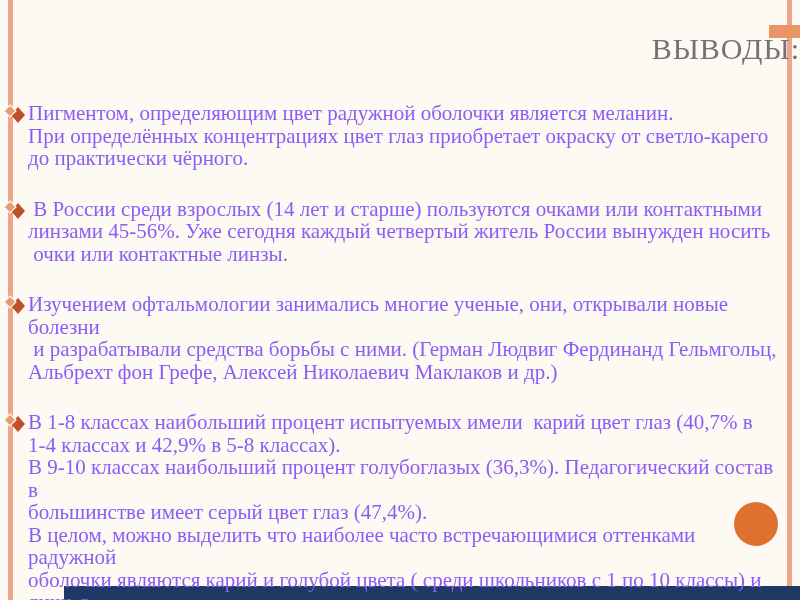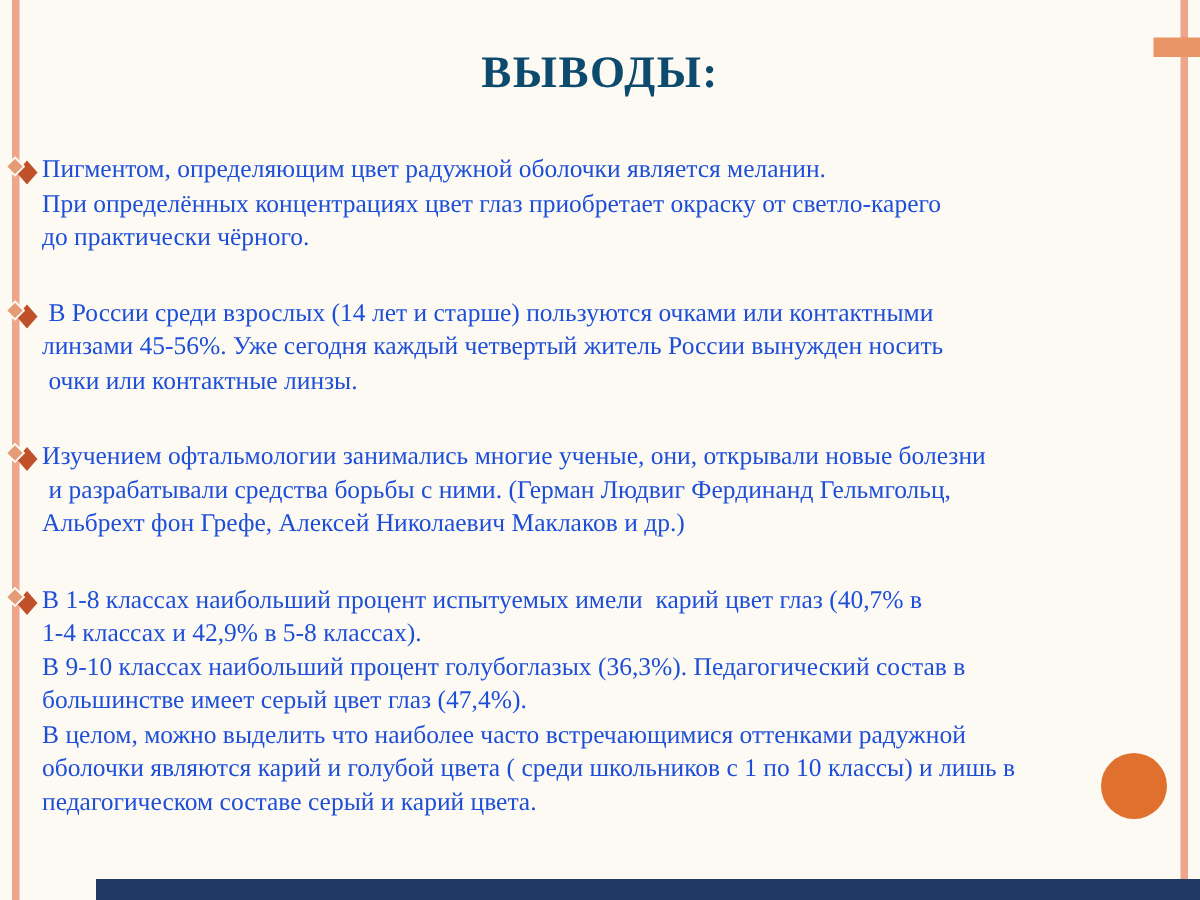--- a/index.html
+++ b/index.html
@@ -46,25 +46,25 @@
     width: 44px; height: 44px;
     border-radius: 50%;
     background: #e0702e;
   }
   
   .title {
     position: absolute;
     top: 32px; left: 0;
     width: 100%;
     margin: 0;
-    text-align: center;
+    text-align: right;
     font-size: 30px;
-    font-weight: bold;
+    font-weight: normal;
     letter-spacing: 1px;
-    color: #0c4a6e;
+    color: #737373;
   }
   
   .content {
     position: absolute;
     top: 102px; left: 2px;
     width: 792px;
     z-index: 2;
   }
   .bullet-item {
     display: flex;
@@ -72,23 +72,23 @@
     margin-bottom: 28px;
   }
   .bullet-marker {
     flex: none;
     width: 26px;
     margin-top: 1px;
   }
   .bullet-text {
     flex: 1;
     white-space: pre-wrap;
-    font-size: 17px;
+    font-size: 21px;
     line-height: 22.5px;
-    color: #1d4ed8;
+    color: #8b5cf6;
     padding-right: 6px;
   }
 </style>
 </head>
 <body>
 
 <div class="slide">
 
   <div class="stripe-left"></div>
   <div class="stripe-right"></div>

